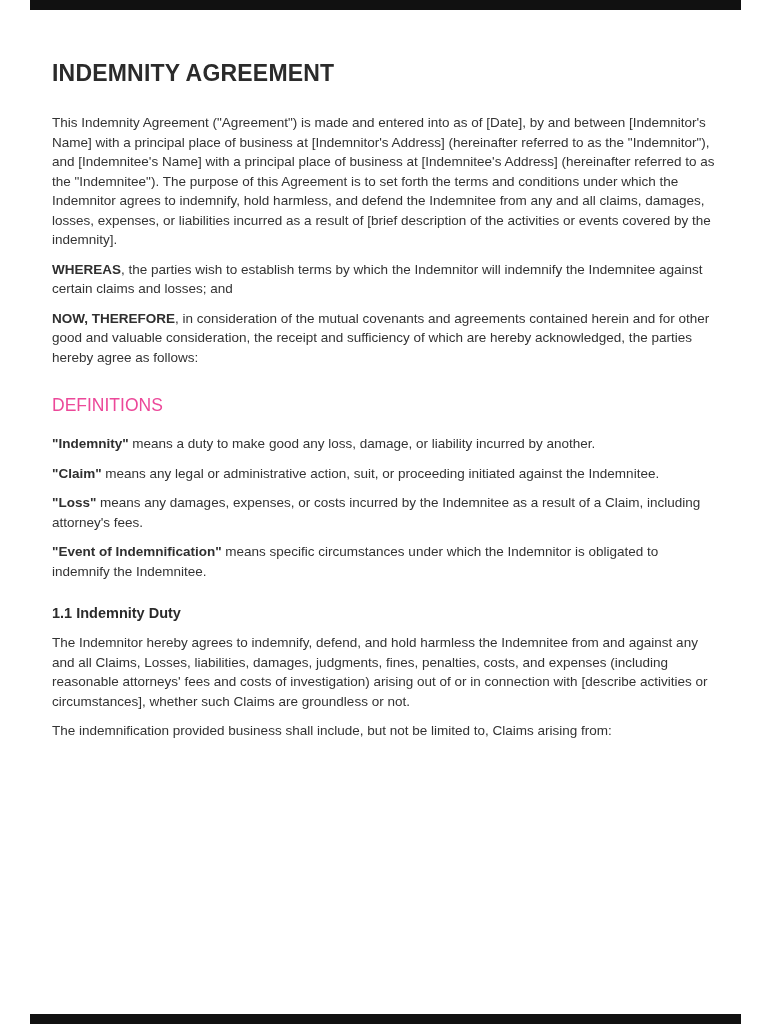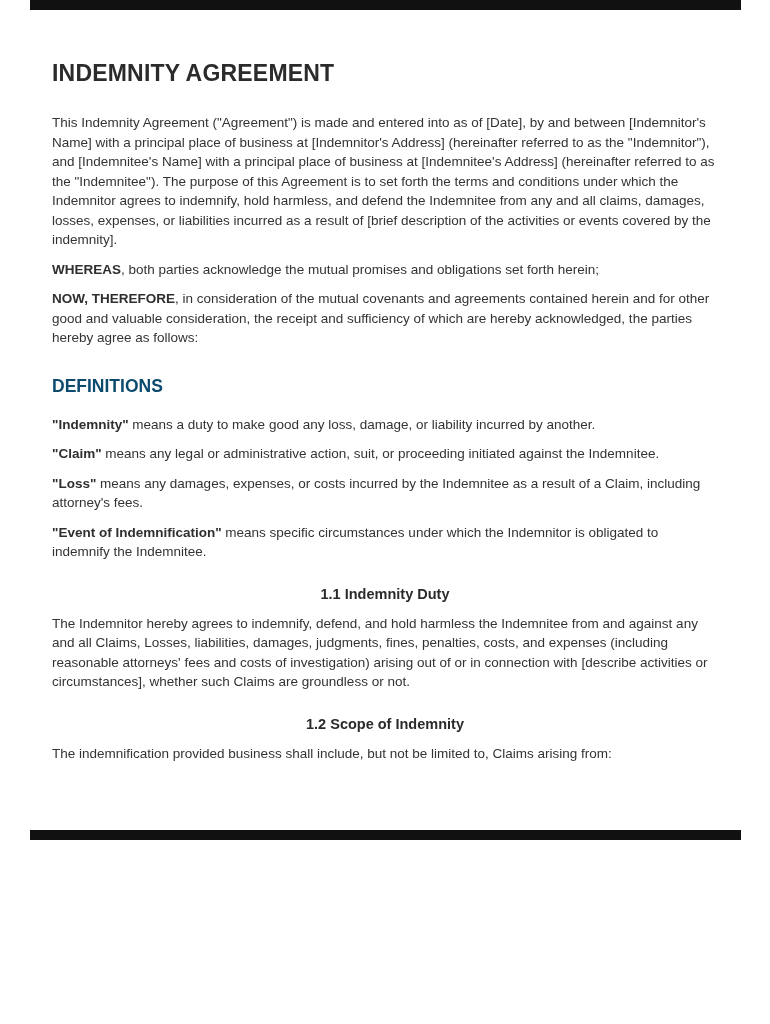--- a/index.html
+++ b/index.html
@@ -4,21 +4,21 @@
 <style>
   html, body {
     margin: 0;
     padding: 0;
     background: #ffffff;
     font-family: "Liberation Sans", "DejaVu Sans", sans-serif;
   }
   .viewport {
     position: relative;
     width: 770px;
-    height: 840px;
+    height: 1024px;
     background: #ffffff;
     overflow: hidden;
   }
   .page-edge {
     position: absolute;
     left: 30px;
     width: 711px;
     height: 10px;
     background: #111111;
   }
@@ -45,64 +45,62 @@
   p.body-text {
     margin: 0 0 10px 0;
     font-size: 13.5px;
     line-height: 19.5px;
     color: #333333;
   }
   p.body-text strong { color: #2f2f2f; }
   h2.section-heading {
     margin: 28px 0 18px 0;
     font-size: 17.5px;
-    font-weight: bold;
-    color: #0c4a6e;
+    font-weight: normal;
+    color: #ec4899;
   }
   h3.sub-heading {
     margin: 24px 0 12px 0;
     font-size: 14.5px;
     font-weight: bold;
     color: #2b2b2b;
-    text-align: center;
   }
 </style>
 </head>
 <body>
 
 <div class="viewport">
   <div class="page-edge top"></div>
 
   <div class="page">
 
     <h1 class="doc-title">INDEMNITY AGREEMENT</h1>
 
     <p class="body-text">This Indemnity Agreement ("Agreement") is made and entered into as of [Date], by and between [Indemnitor's Name] with a principal place of business at [Indemnitor's Address] (hereinafter referred to as the "Indemnitor"), and [Indemnitee's Name] with a principal place of business at [Indemnitee's Address] (hereinafter referred to as the "Indemnitee"). The purpose of this Agreement is to set forth the terms and conditions under which the Indemnitor agrees to indemnify, hold harmless, and defend the Indemnitee from any and all claims, damages, losses, expenses, or liabilities incurred as a result of [brief description of the activities or events covered by the indemnity].</p>
 
+    <p class="body-text"><strong>WHEREAS</strong><span>, the parties wish to establish terms by which the Indemnitor will indemnify the Indemnitee against certain claims and losses; and</span></p>
 
-    <p class="body-text"><strong>WHEREAS</strong><span>, both parties acknowledge the mutual promises and obligations set forth herein;</span></p>
 
     <p class="body-text"><strong>NOW, THEREFORE</strong><span>, in consideration of the mutual covenants and agreements contained herein and for other good and valuable consideration, the receipt and sufficiency of which are hereby acknowledged, the parties hereby agree as follows:</span></p>
 
     <h2 class="section-heading">DEFINITIONS</h2>
 
 
     <p class="body-text"><strong>"Indemnity"</strong><span> means a duty to make good any loss, damage, or liability incurred by another.</span></p>
 
     <p class="body-text"><strong>"Claim"</strong><span> means any legal or administrative action, suit, or proceeding initiated against the Indemnitee.</span></p>
 
     <p class="body-text"><strong>"Loss"</strong><span> means any damages, expenses, or costs incurred by the Indemnitee as a result of a Claim, including attorney's fees.</span></p>
 
     <p class="body-text"><strong>"Event of Indemnification"</strong><span> means specific circumstances under which the Indemnitor is obligated to indemnify the Indemnitee.</span></p>
 
 
     <h3 class="sub-heading">1.1 Indemnity Duty</h3>
 
     <p class="body-text">The Indemnitor hereby agrees to indemnify, defend, and hold harmless the Indemnitee from and against any and all Claims, Losses, liabilities, damages, judgments, fines, penalties, costs, and expenses (including reasonable attorneys' fees and costs of investigation) arising out of or in connection with [describe activities or circumstances], whether such Claims are groundless or not.</p>
 
-    <h3 class="sub-heading">1.2 Scope of Indemnity</h3>
 
     <p class="body-text">The indemnification provided business shall include, but not be limited to, Claims arising from:</p>
 
   </div>
 
   <div class="page-edge bottom"></div>
 </div>
 
 </body></html>

